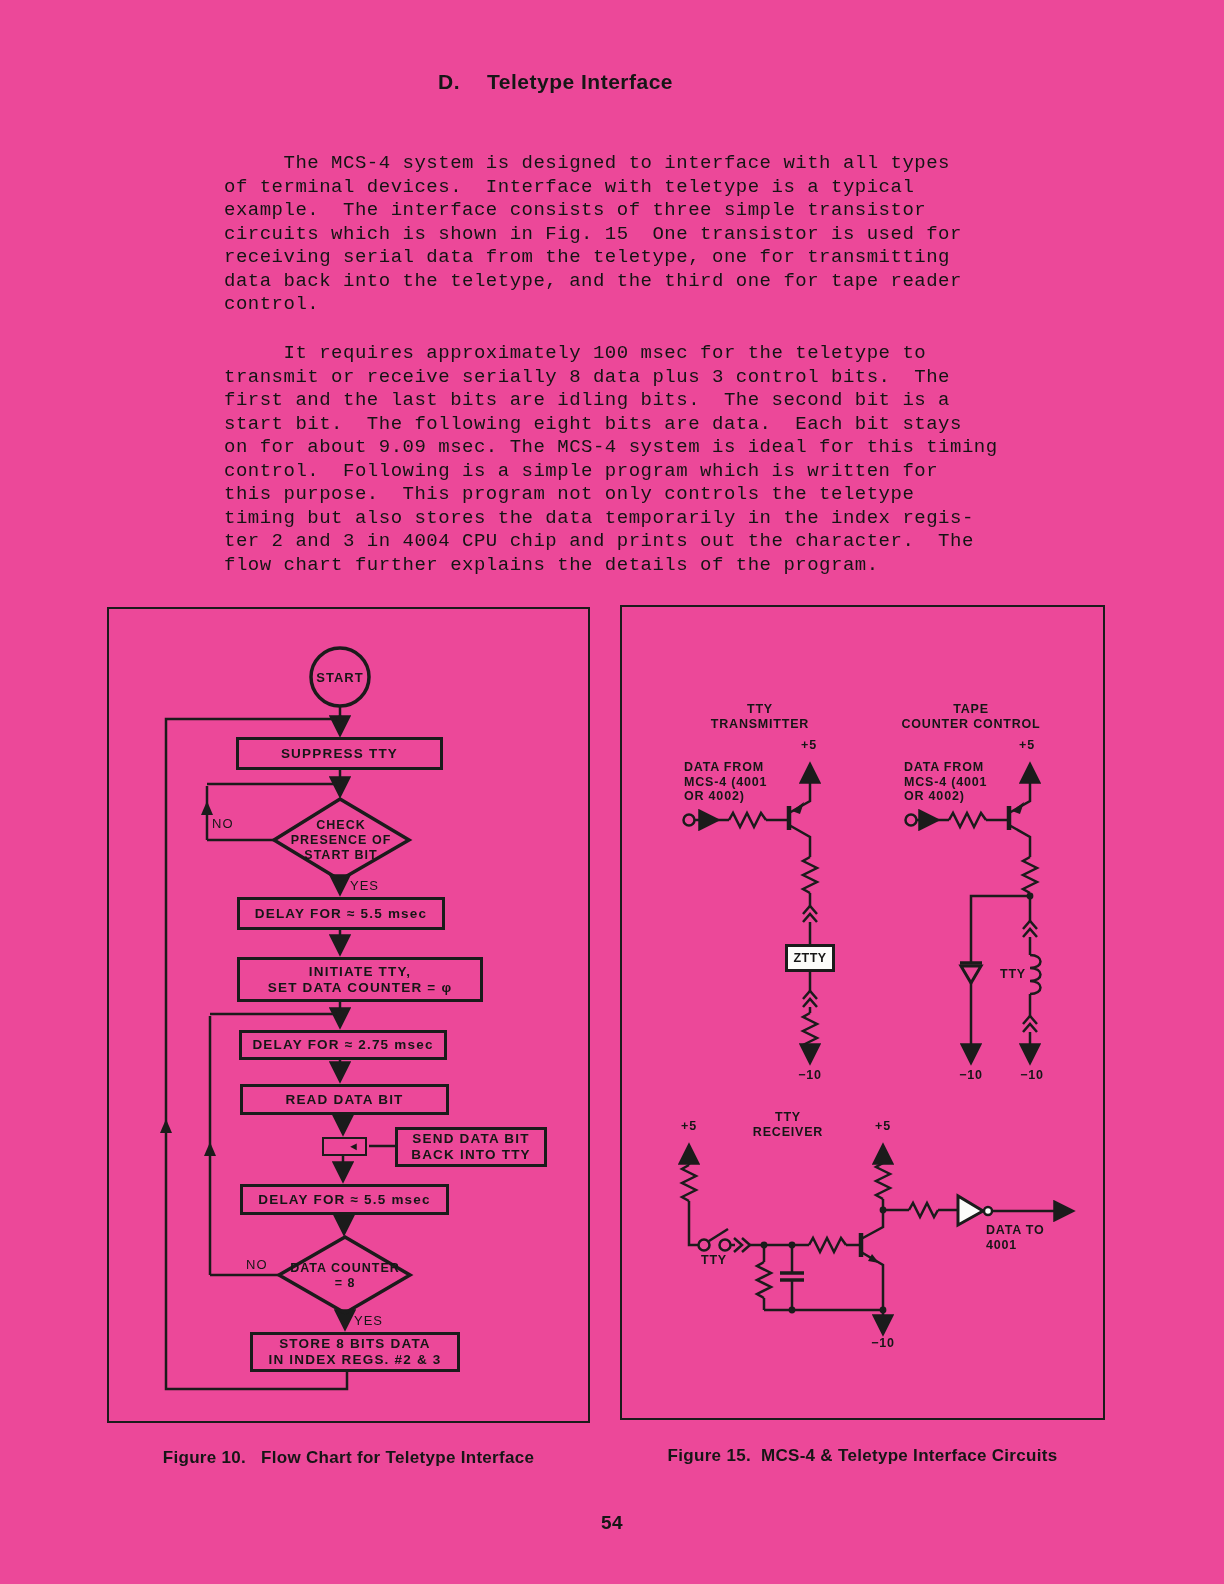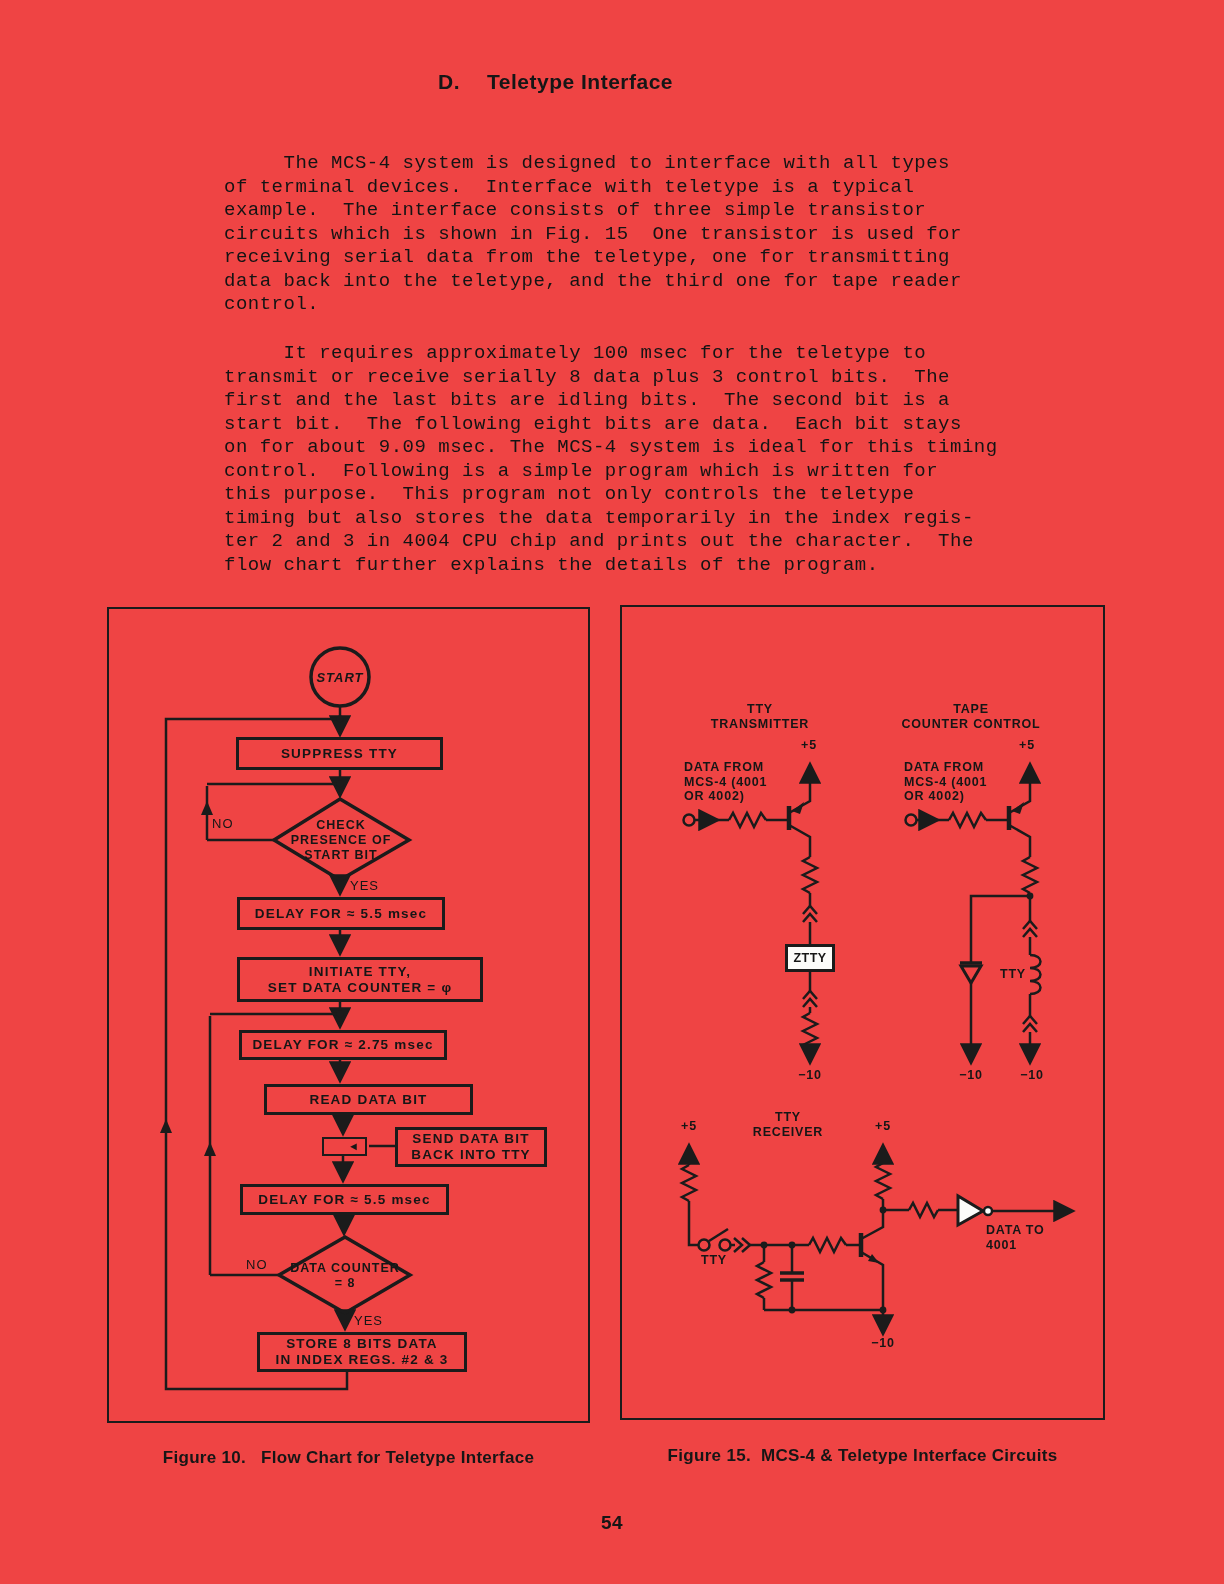--- a/index.html
+++ b/index.html
@@ -1,18 +1,18 @@
 <!DOCTYPE html>
 <html><head>
 <meta charset="utf-8">
 <style>
   html,body { margin:0; padding:0; background:#d9d9d9; }
   .page {
     position:relative; width:1224px; height:1584px; margin:0 auto;
-    background:#ef4444; color:#1b1b1b; overflow:hidden;
+    background:#ec4899; color:#1b1b1b; overflow:hidden;
     font-family:"Liberation Sans", sans-serif;
   }
   .doc-heading {
     position:absolute; left:438px; top:70px;
     font-weight:bold; font-size:21px; letter-spacing:0.5px; color:#161616;
   }
   .doc-heading .hlabel { margin-right:27px; }
   .para {
     position:absolute; margin:0; white-space:pre;
     font-family:"Liberation Mono", monospace; font-size:19px;
@@ -127,54 +127,54 @@
       <g fill="#1b1b1b" stroke="none">
         <circle cx="231" cy="110" r="3.4"></circle>
         <circle cx="231" cy="175" r="3.4"></circle>
         <circle cx="231" cy="405" r="3.4"></circle>
         <polygon points="57,510 51,524 63,524"></polygon>
         <polygon points="98,192 92,206 104,206"></polygon>
         <polygon points="101,533 95,547 107,547"></polygon>
       </g>
     </svg>
 
-    <div class="fc-lbl" style="left:201px;top:58px;width:60px;height:20px;font-size:13px;font-style:italic;">START</div>
+    <div class="fc-lbl" style="left:201px;top:58px;width:60px;height:20px;font-size:13px;">START</div>
 
     <div class="fc-box" style="left:127px;top:128px;width:207px;height:33px;">SUPPRESS TTY</div>
 
     <div class="fc-lbl" style="left:162px;top:204px;width:140px;height:54px;">CHECK
 PRESENCE OF
 START BIT</div>
 
     <div class="fc-tag" style="left:103px;top:207px;">NO</div>
     <div class="fc-tag" style="left:241px;top:269px;">YES</div>
 
     <div class="fc-box" style="left:128px;top:288px;width:208px;height:33px;">DELAY FOR ≈ 5.5 msec</div>
 
     <div class="fc-box" style="left:128px;top:348px;width:246px;height:45px;">INITIATE TTY,
 SET DATA COUNTER = φ</div>
 
     <div class="fc-box" style="left:130px;top:421px;width:208px;height:30px;">DELAY FOR ≈ 2.75 msec</div>
 
-    <div class="fc-box" style="left:131px;top:475px;width:209px;height:31px;margin-left:24px;">READ DATA BIT</div>
+    <div class="fc-box" style="left:131px;top:475px;width:209px;height:31px;">READ DATA BIT</div>
 
     <div class="fc-box" style="left:213px;top:528px;width:45px;height:19px;border-width:2.5px;justify-content:flex-end;padding-right:5px;"><span class="conn-glyph">◄</span></div>
 
     <div class="fc-box" style="left:286px;top:518px;width:152px;height:40px;">SEND DATA BIT
 BACK INTO TTY</div>
 
     <div class="fc-box" style="left:131px;top:575px;width:209px;height:31px;">DELAY FOR ≈ 5.5 msec</div>
 
     <div class="fc-lbl" style="left:166px;top:645px;width:140px;height:44px;">DATA COUNTER
 = 8</div>
 
     <div class="fc-tag" style="left:137px;top:648px;">NO</div>
     <div class="fc-tag" style="left:245px;top:704px;">YES</div>
 
-    <div class="fc-box" style="left:148px;top:723px;width:210px;height:40px;">STORE 8 BITS DATA
+    <div class="fc-box" style="left:141px;top:723px;width:210px;height:40px;">STORE 8 BITS DATA
 IN INDEX REGS. #2 &amp; 3</div>
   </div>
 
   <div id="figure15" class="figure">
     <svg class="layer" width="480" height="810" viewBox="0 0 480 810">
       <g stroke="#1b1b1b" stroke-width="2.5" fill="none">
 
         <circle cx="67" cy="213" r="5.5"></circle>
         <path d="M73,213 H95" marker-end="url(#ah2)"></path>
         <path d="M95,213 H107"></path>

